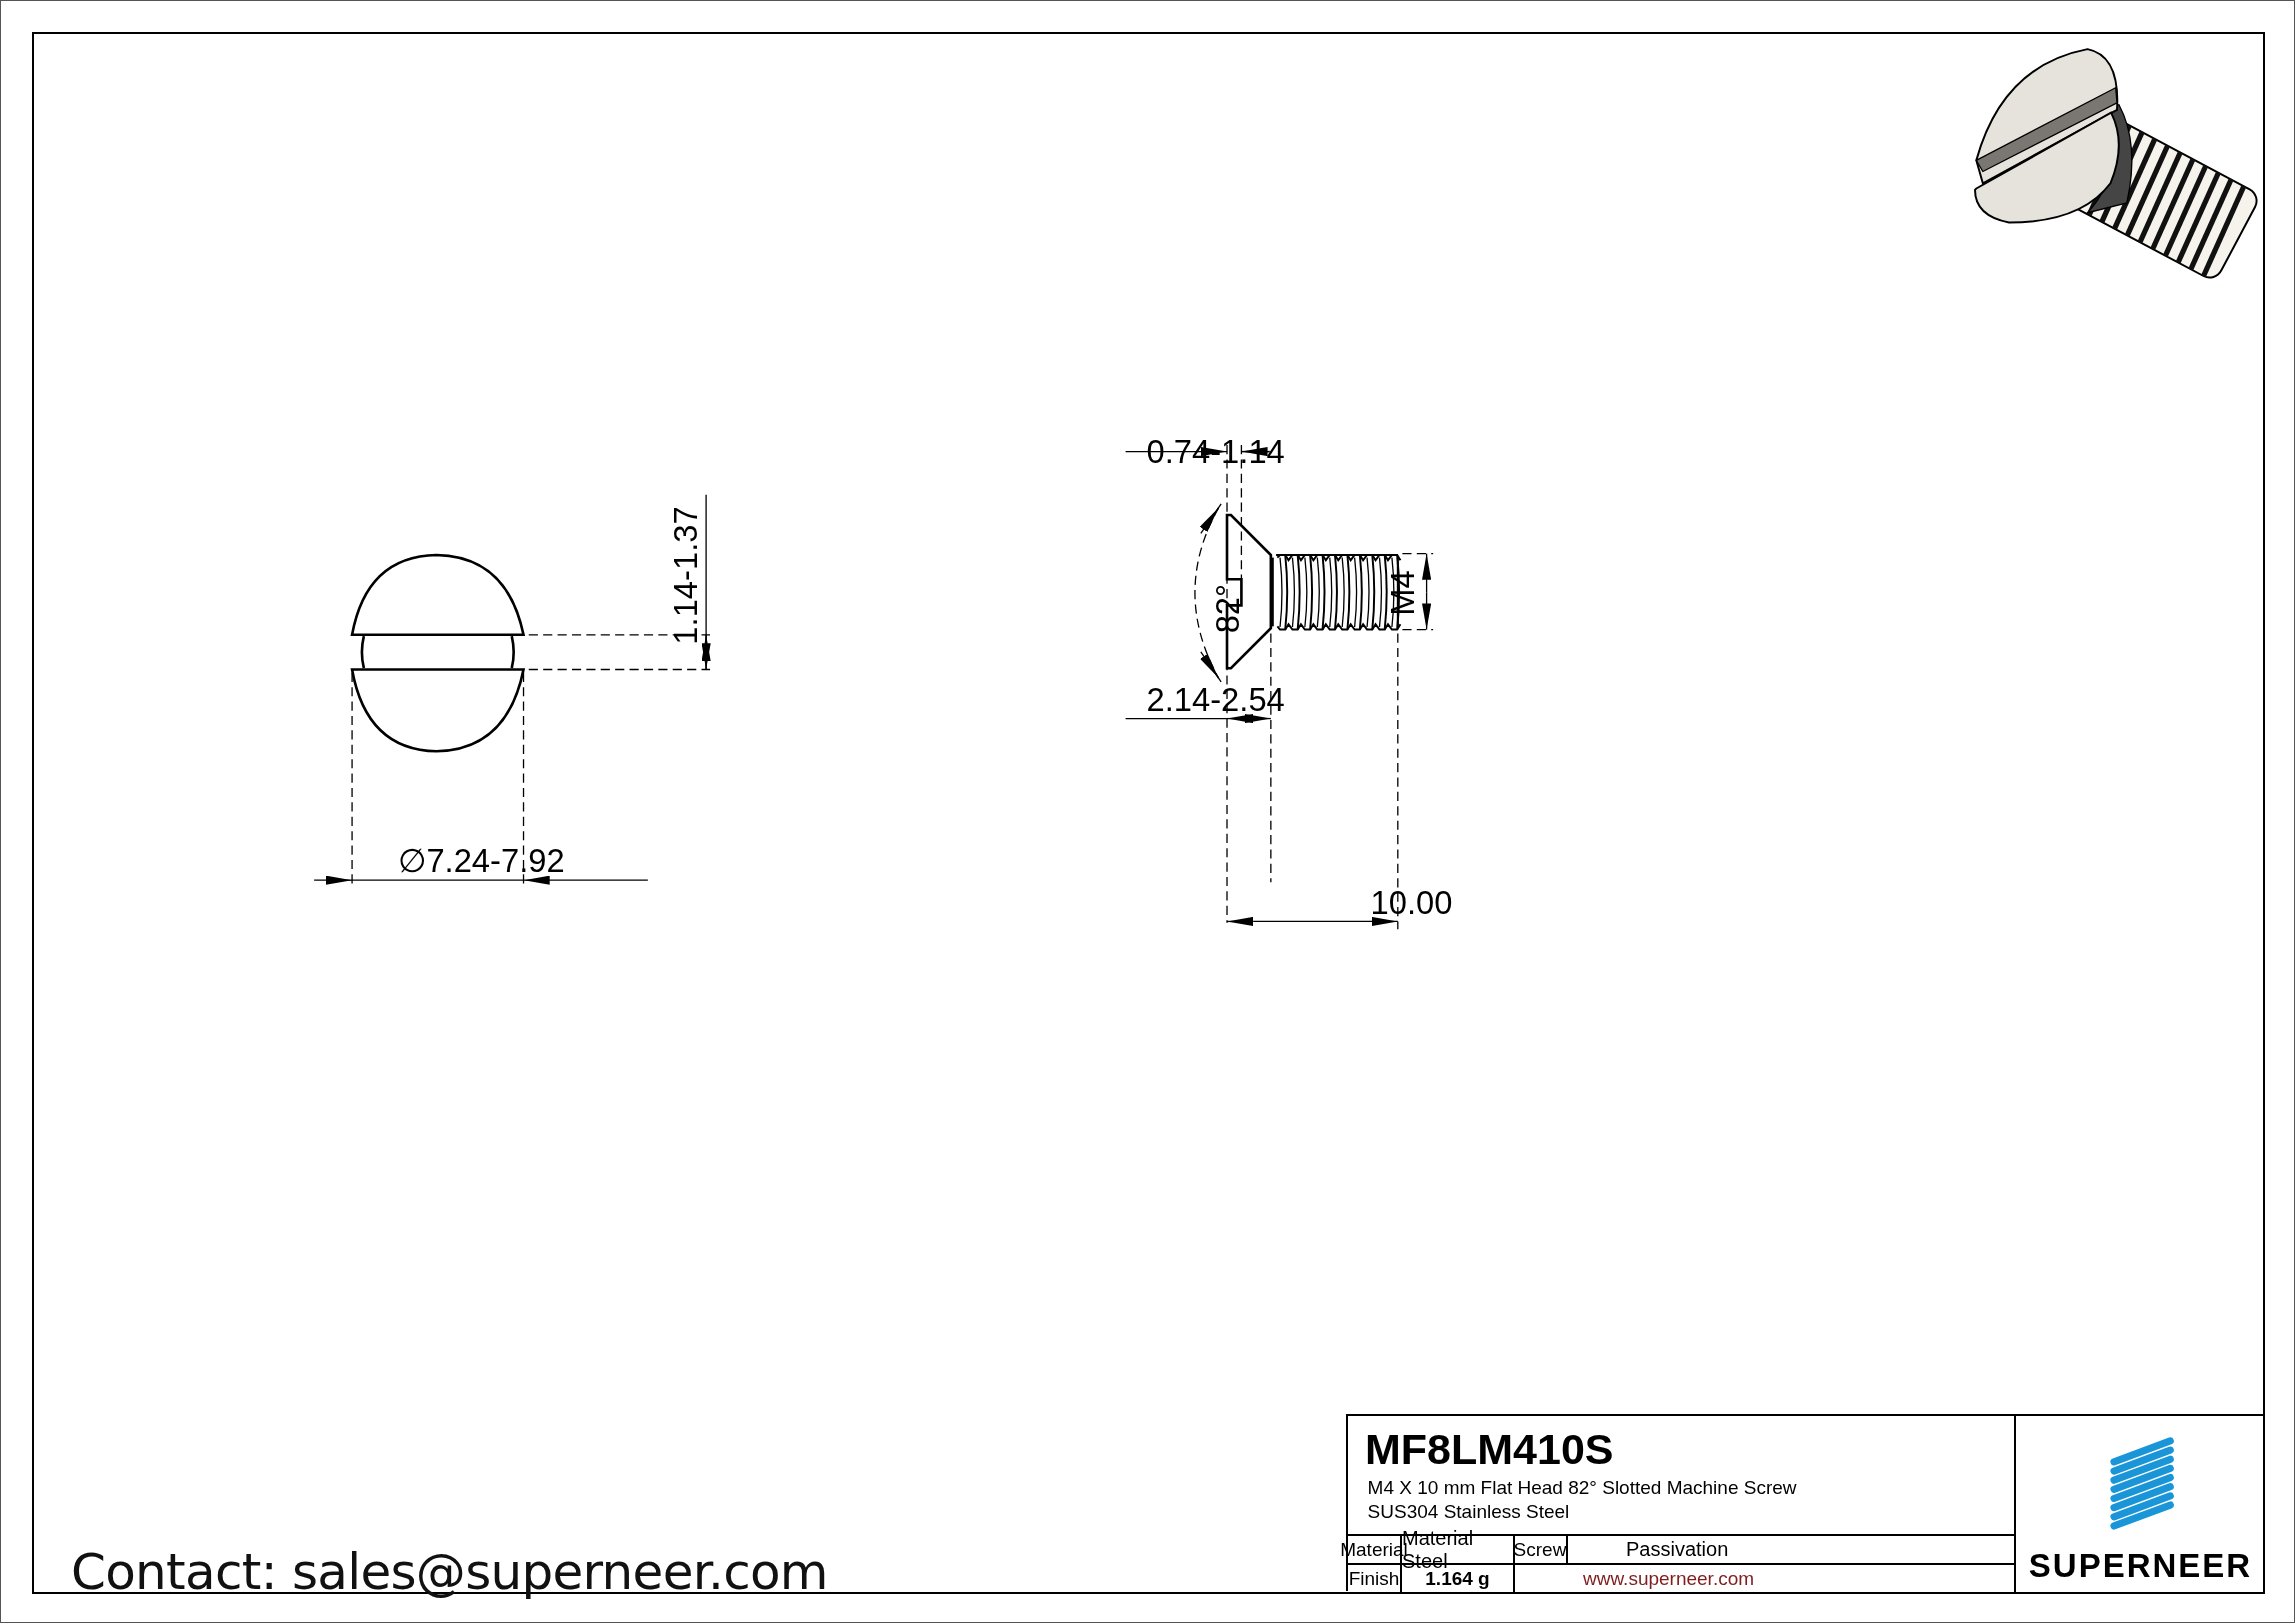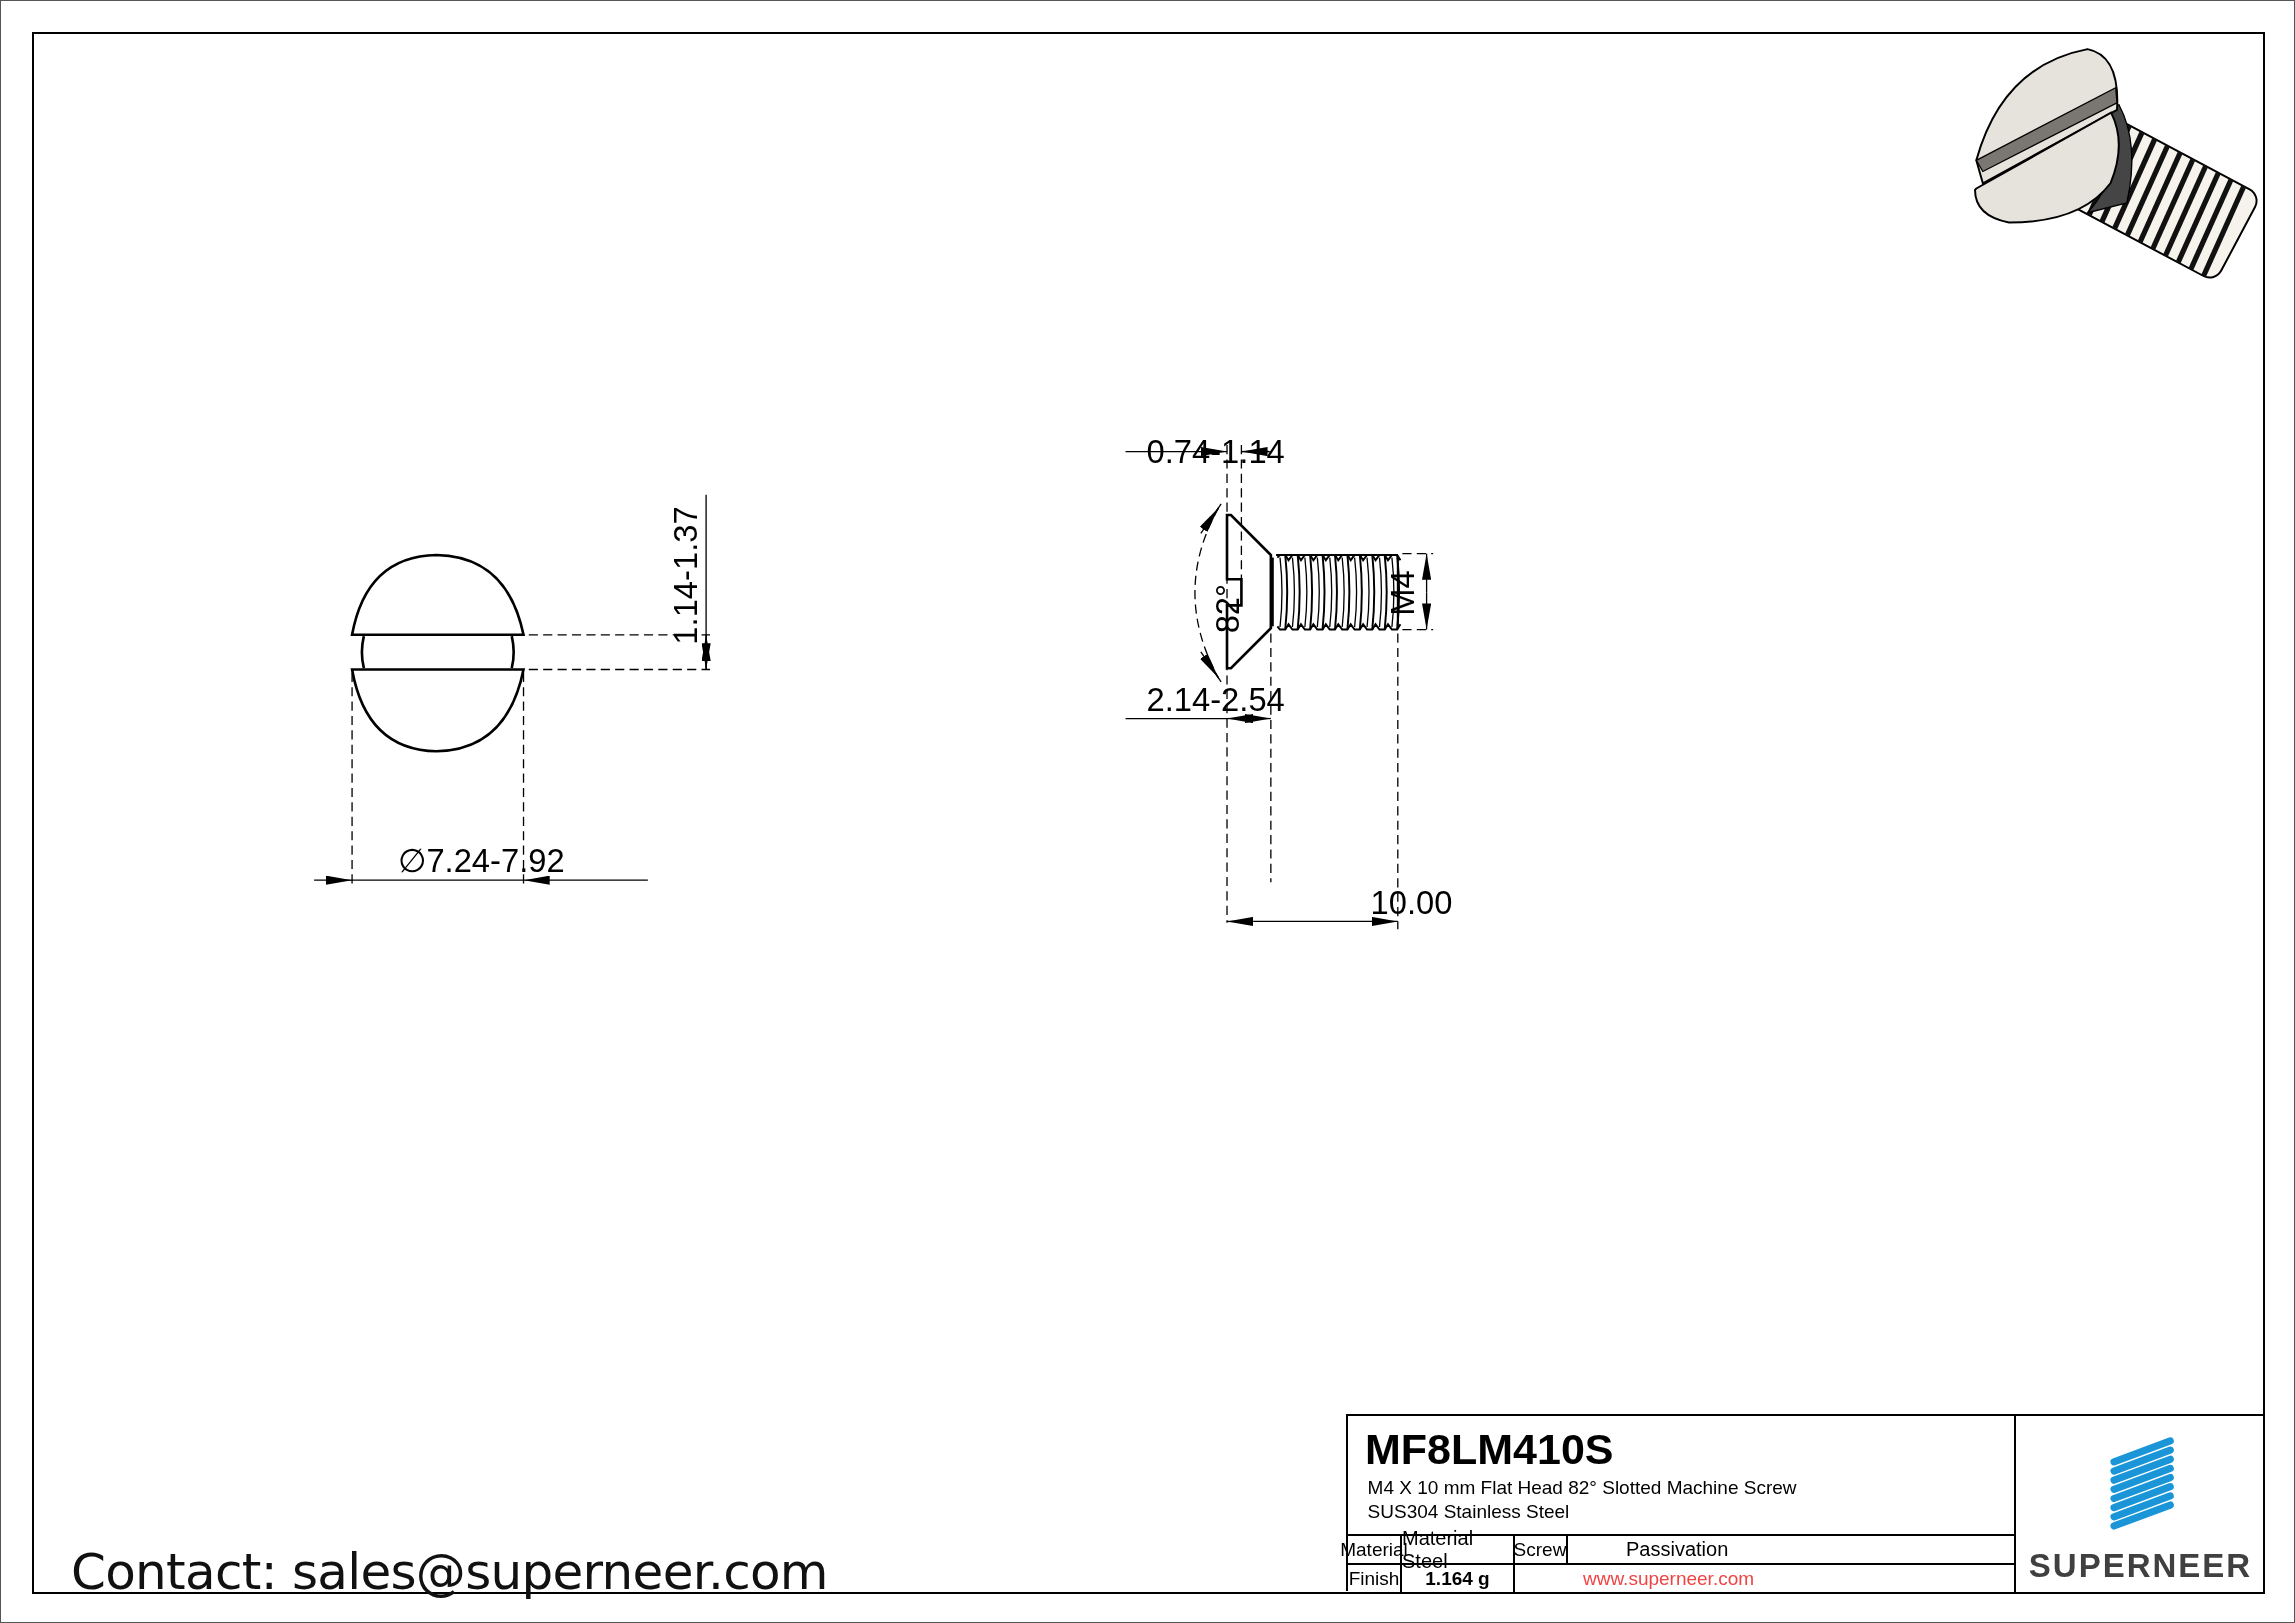--- a/index.html
+++ b/index.html
@@ -5,25 +5,25 @@
   html, body { margin: 0; padding: 0; background: #ffffff; }
   body { width: 2295px; height: 1623px; position: relative; overflow: hidden; font-family: "Liberation Sans", sans-serif; }
   .outer-border { position: absolute; left: 0; top: 0; width: 2293px; height: 1621px; border: 1.3px solid #555555; }
   .inner-frame { position: absolute; left: 32px; top: 32px; width: 2229px; height: 1558px; border: 2px solid #000000; }
   svg.drawing { position: absolute; left: 0; top: 0; }
   .dim-text { font-family: "Liberation Sans", sans-serif; font-size: 50px; fill: #000000; }
   .title-block { position: absolute; left: 1346px; top: 1414px; width: 917px; height: 177px; border: 2px solid #000; border-right: none; border-bottom: none; box-sizing: border-box; padding-left: 20px; }
   .tb-part { position: absolute; left: 17px; top: 9.2px; font-size: 43px; font-weight: bold; color: #000; }
   .tb-desc { position: absolute; left: 19.6px; top: 60px; font-size: 19px; color: #000; line-height: 23.6px; }
   .tb-logo { position: absolute; left: 666px; top: 0; width: 251px; height: 177px; border-left: 2px solid #000; box-sizing: border-box; }
-  .tb-logo-text { position: absolute; left: 0; width: 100%; top: 131px; text-align: center; font-size: 33px; font-weight: bold; color: #404040; letter-spacing: 2px; }
+  .tb-logo-text { position: absolute; left: 0; width: 100%; top: 131px; text-align: center; font-size: 33px; font-weight: bold; color: #000000; letter-spacing: 2px; }
   .tb-row { position: absolute; left: 0; width: 666px; border-top: 2px solid #000; box-sizing: border-box; }
   .tb-cell { position: absolute; top: 0; height: 100%; border-right: 2px solid #000; box-sizing: border-box; display: flex; align-items: center; justify-content: center; font-size: 19px; color: #000; }
   .tb-cell.last { border-right: none; }
-  .tb-link { color: #ef4444; }
+  .tb-link { color: #7f1d1d; }
   .contact { position: absolute; left: 71px; top: 1543px; font-family: "DejaVu Sans", sans-serif; font-size: 50px; color: #111; letter-spacing: -0.7px; }
 </style>
 </head>
 <body>
 
 <div class="outer-border"></div>
 <div class="inner-frame"></div>
 
 <svg class="drawing" width="2295" height="1623" viewBox="0 0 3507 2480">
   <defs>

